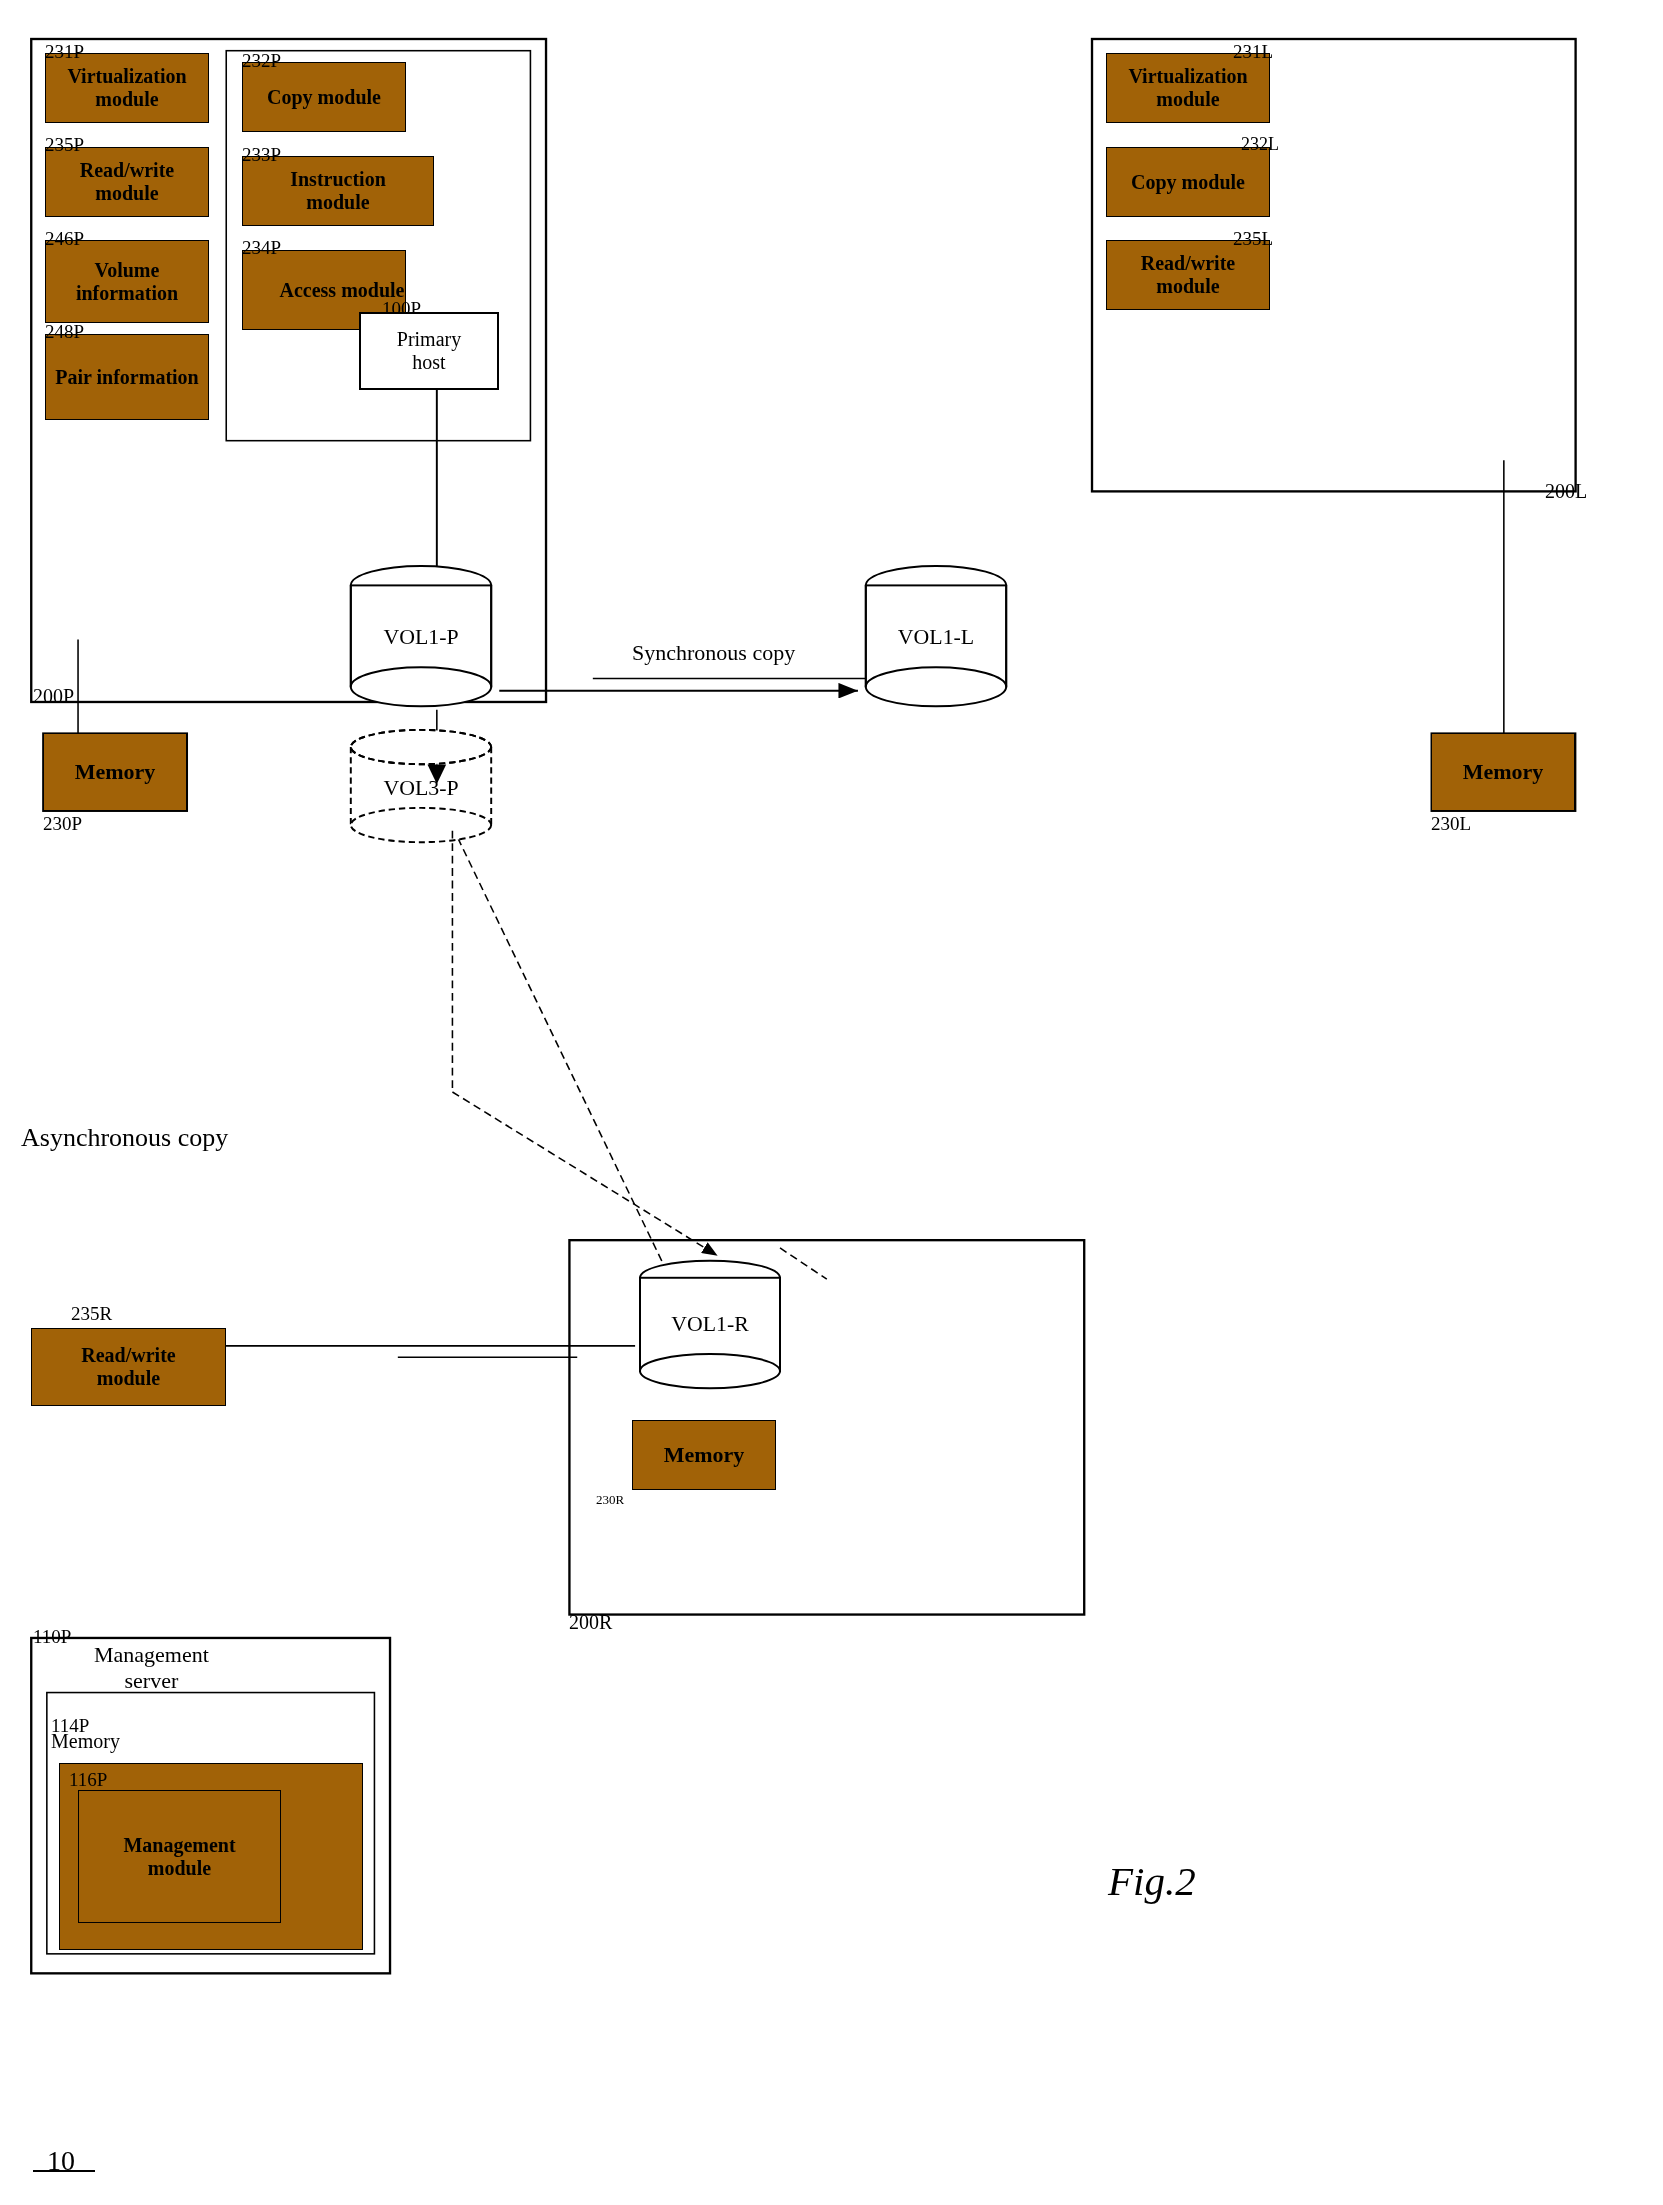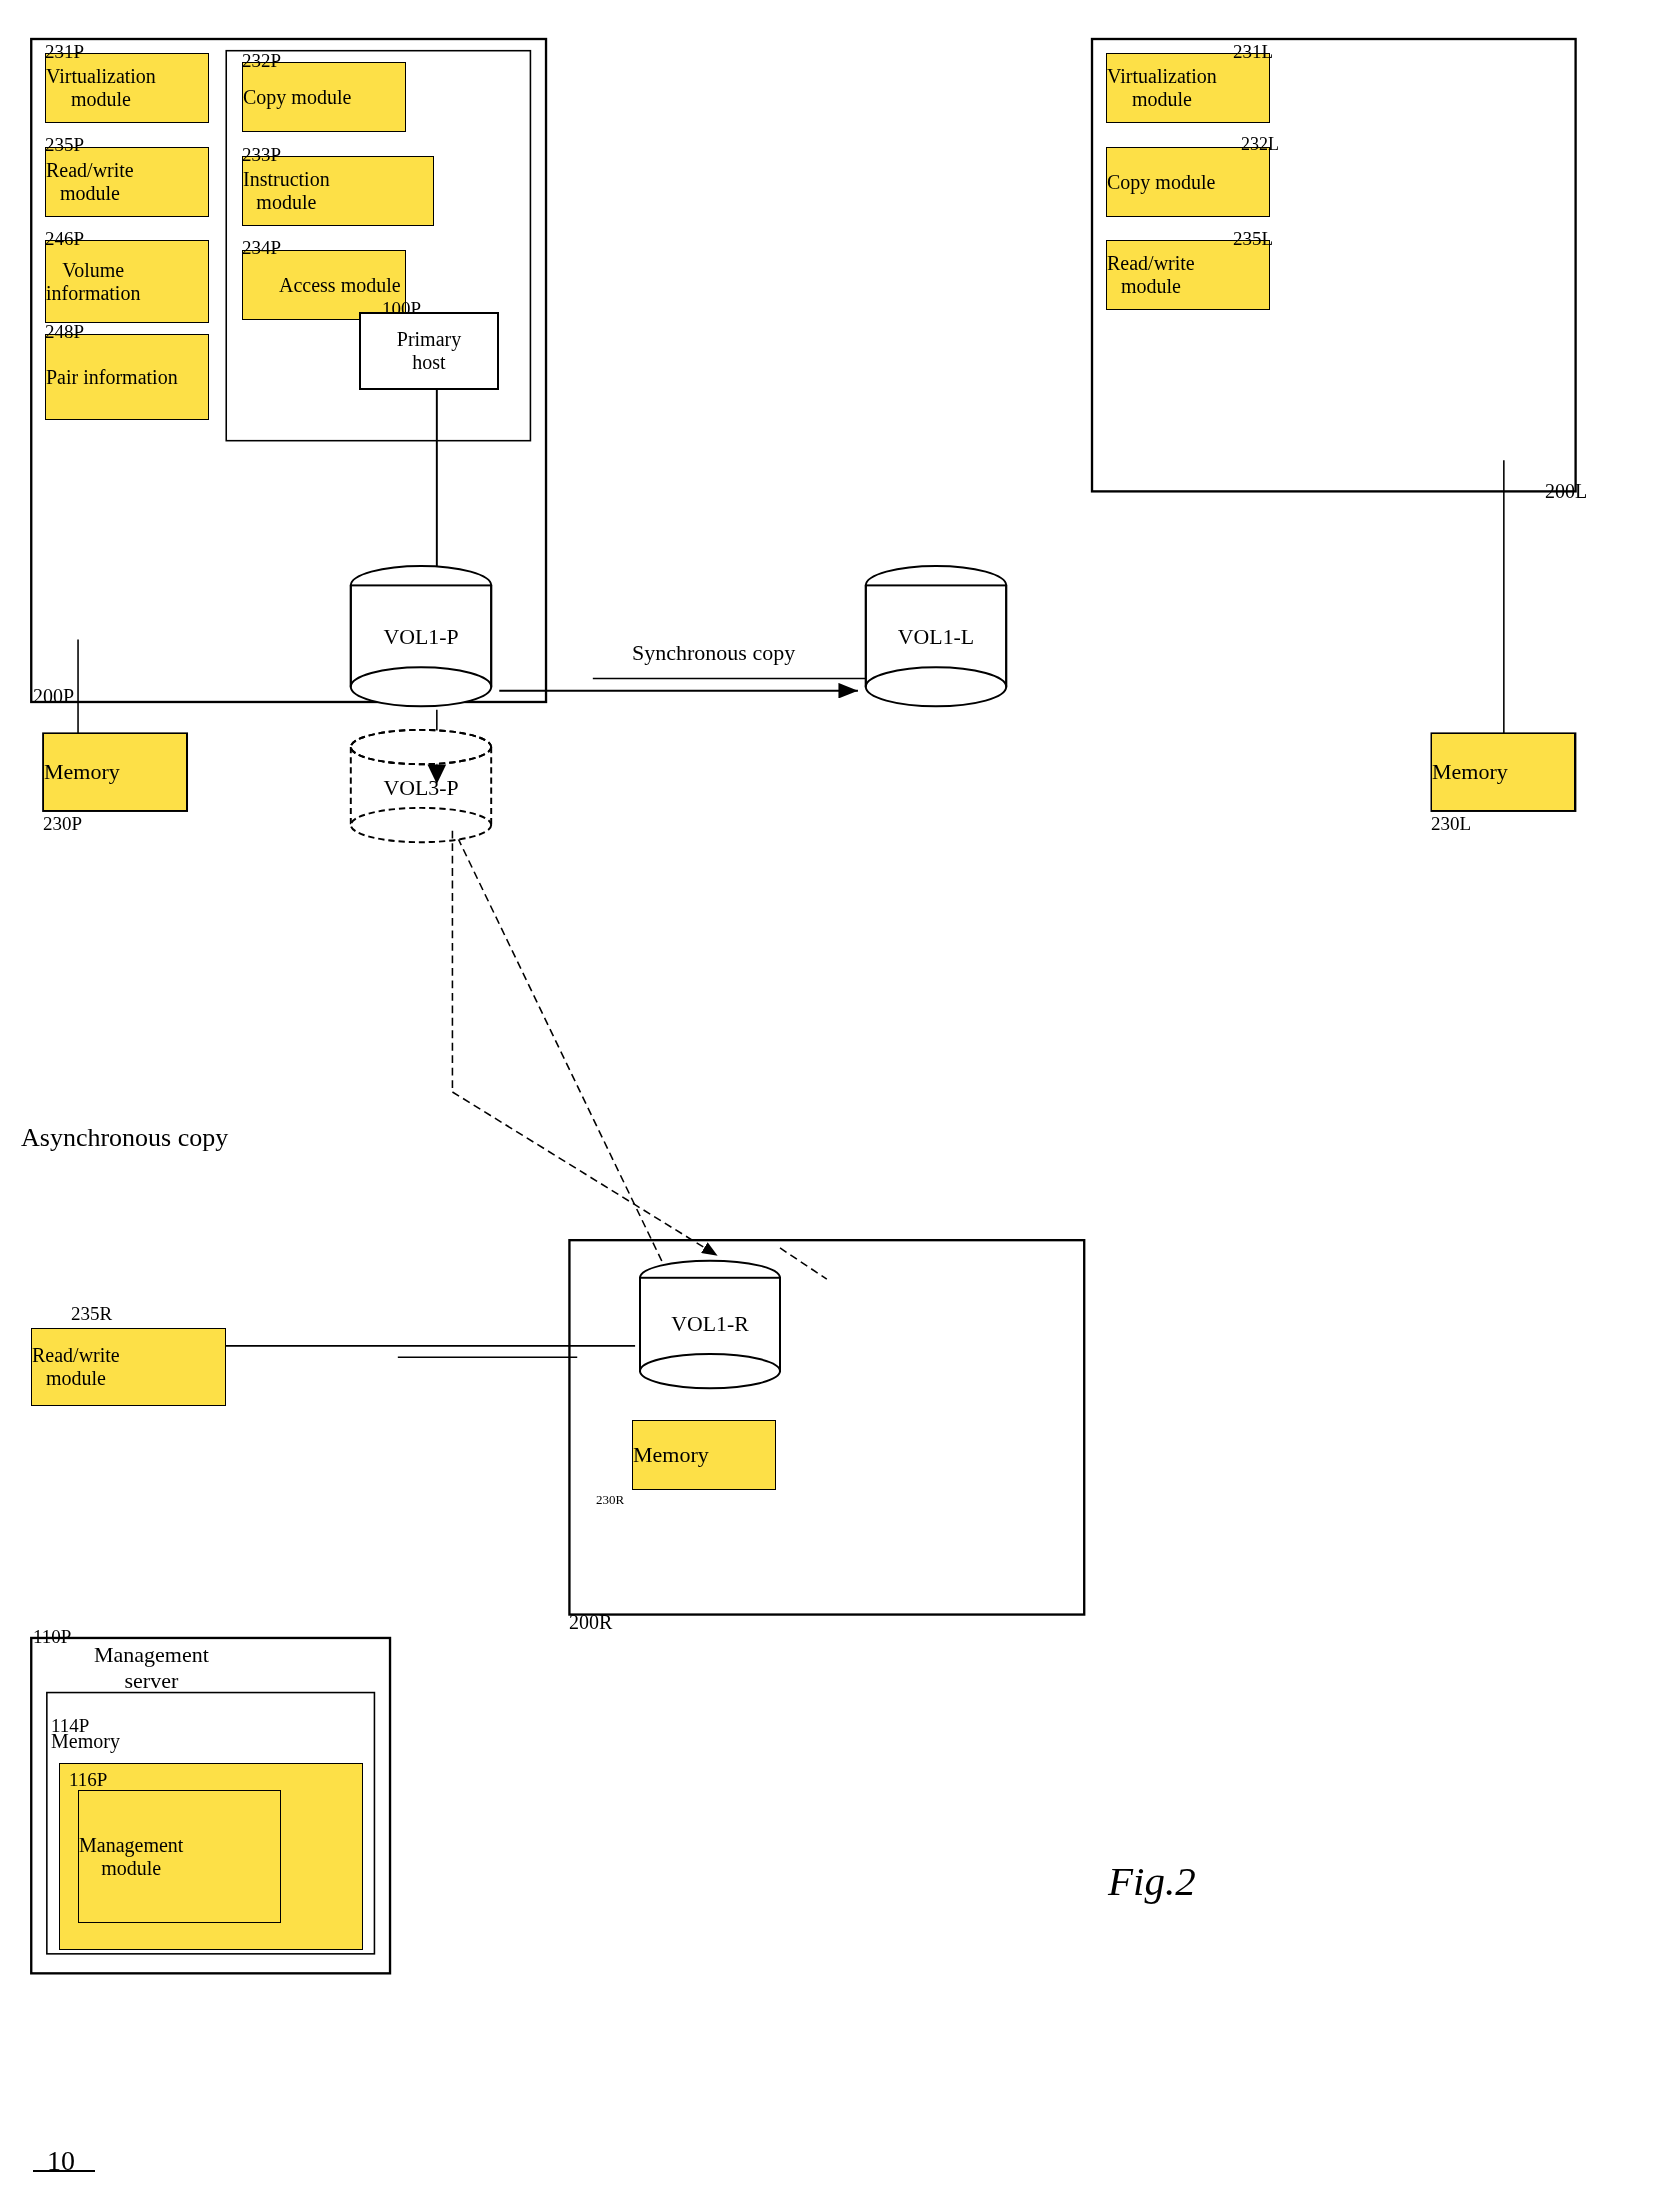--- a/index.html
+++ b/index.html
@@ -8,24 +8,26 @@
       font-family: 'Times New Roman', Times, serif;
       width: 1663px;
       height: 2205px;
       position: relative;
       overflow: hidden;
     }
 
     .box-inner {
       position: absolute;
       border: 1.6px solid #000;
-      background: #fde047;
+      background: #a16207;
       display: flex;
       align-items: center;
+      justify-content: center;
       text-align: center;
+      font-weight: bold;
     }
 
     
     .svg-overlay {
       position: absolute;
       top: 0;
       left: 0;
       width: 1663px;
       height: 2205px;
       pointer-events: none;
@@ -127,21 +129,21 @@
   <span>Copy module</span>
 </div>
 <div style="position:absolute; left:242px; top:50px; font-size:19px;">232P</div>
 
 <div class="box-inner" style="left:242px; top:156px; width:192px; height:70px; font-size:20px; text-align:center;">
   <span style="white-space:pre-line;">Instruction
 module</span>
 </div>
 <div style="position:absolute; left:242px; top:144px; font-size:19px;">233P</div>
 
-<div class="box-inner" style="left:242px; top:250px; width:164px; height:70px; font-size:20px; text-align:center;padding-left:36px;">
+<div class="box-inner" style="left:242px; top:250px; width:164px; height:80px; font-size:20px; text-align:center;padding-left:36px;">
   <span>Access module</span>
 </div>
 <div style="position:absolute; left:242px; top:237px; font-size:19px;">234P</div>
 
 <div class="box-inner" style="left:43px; top:733px; width:144px; height:78px; font-size:22px;">
   <span>Memory</span>
 </div>
 <div style="position:absolute; left:43px; top:813px; font-size:19px;">230P</div>
 
 <div style="position:absolute; left:1545px; top:480px; font-size:20px;">200L</div>

